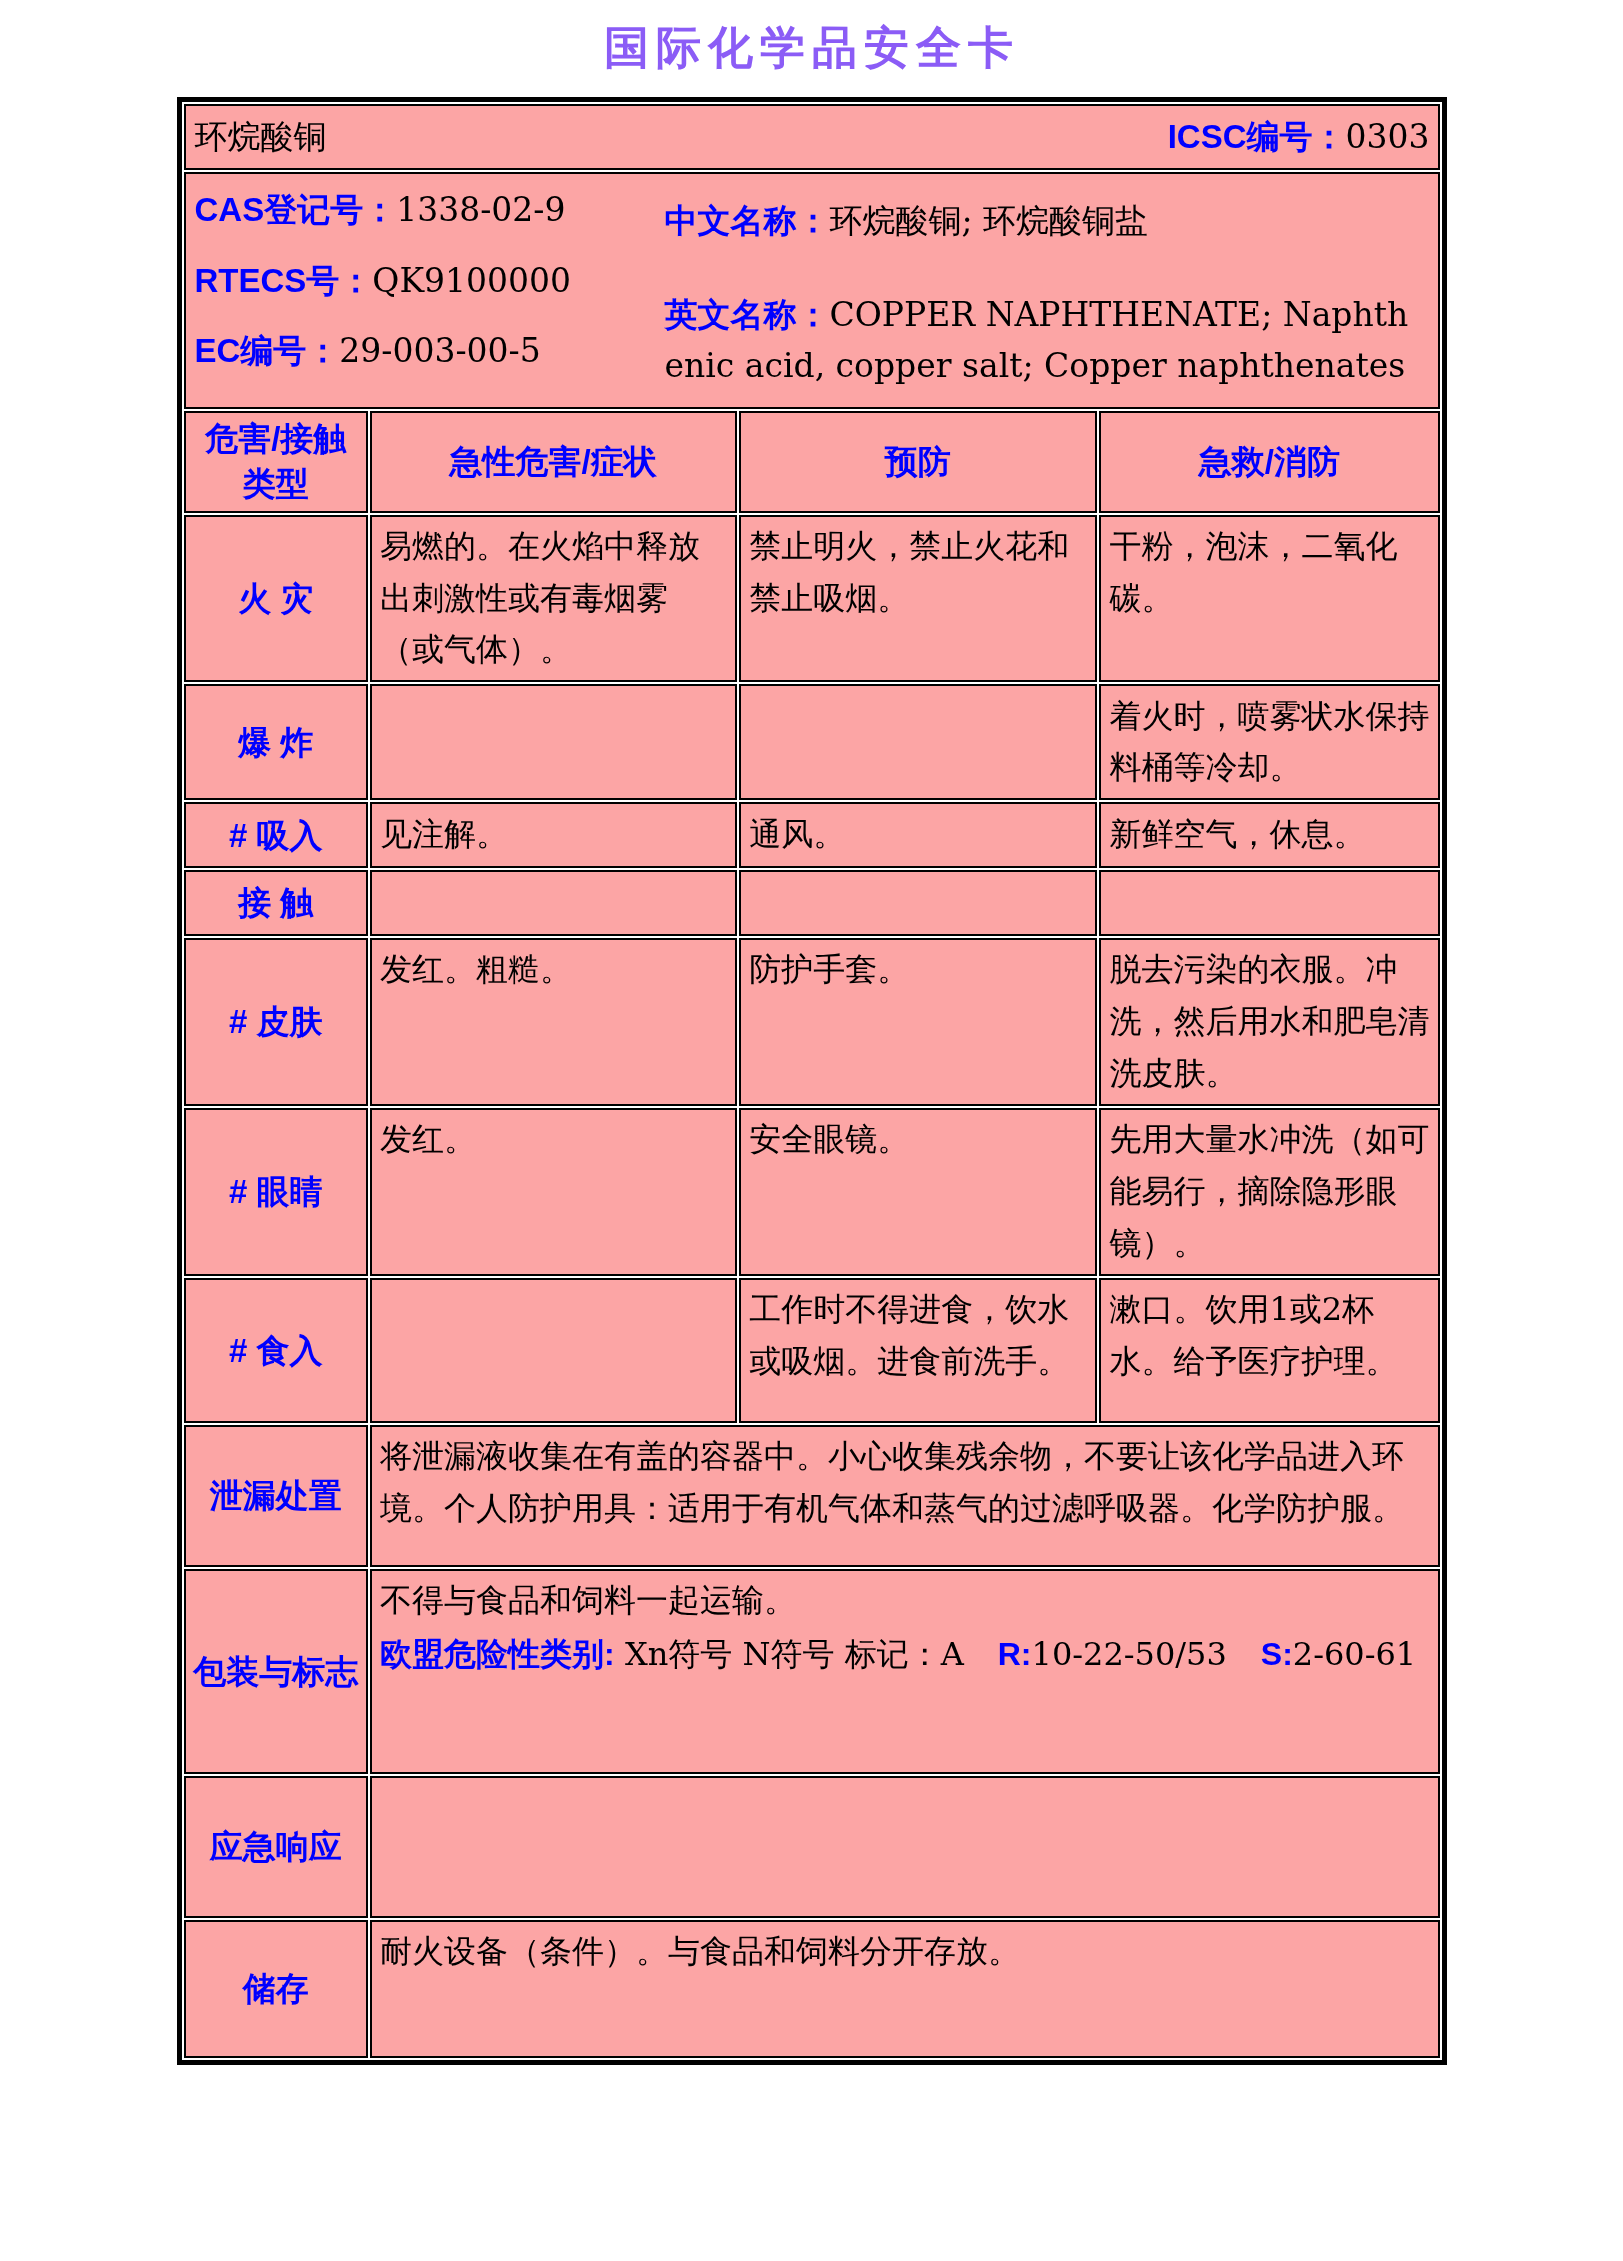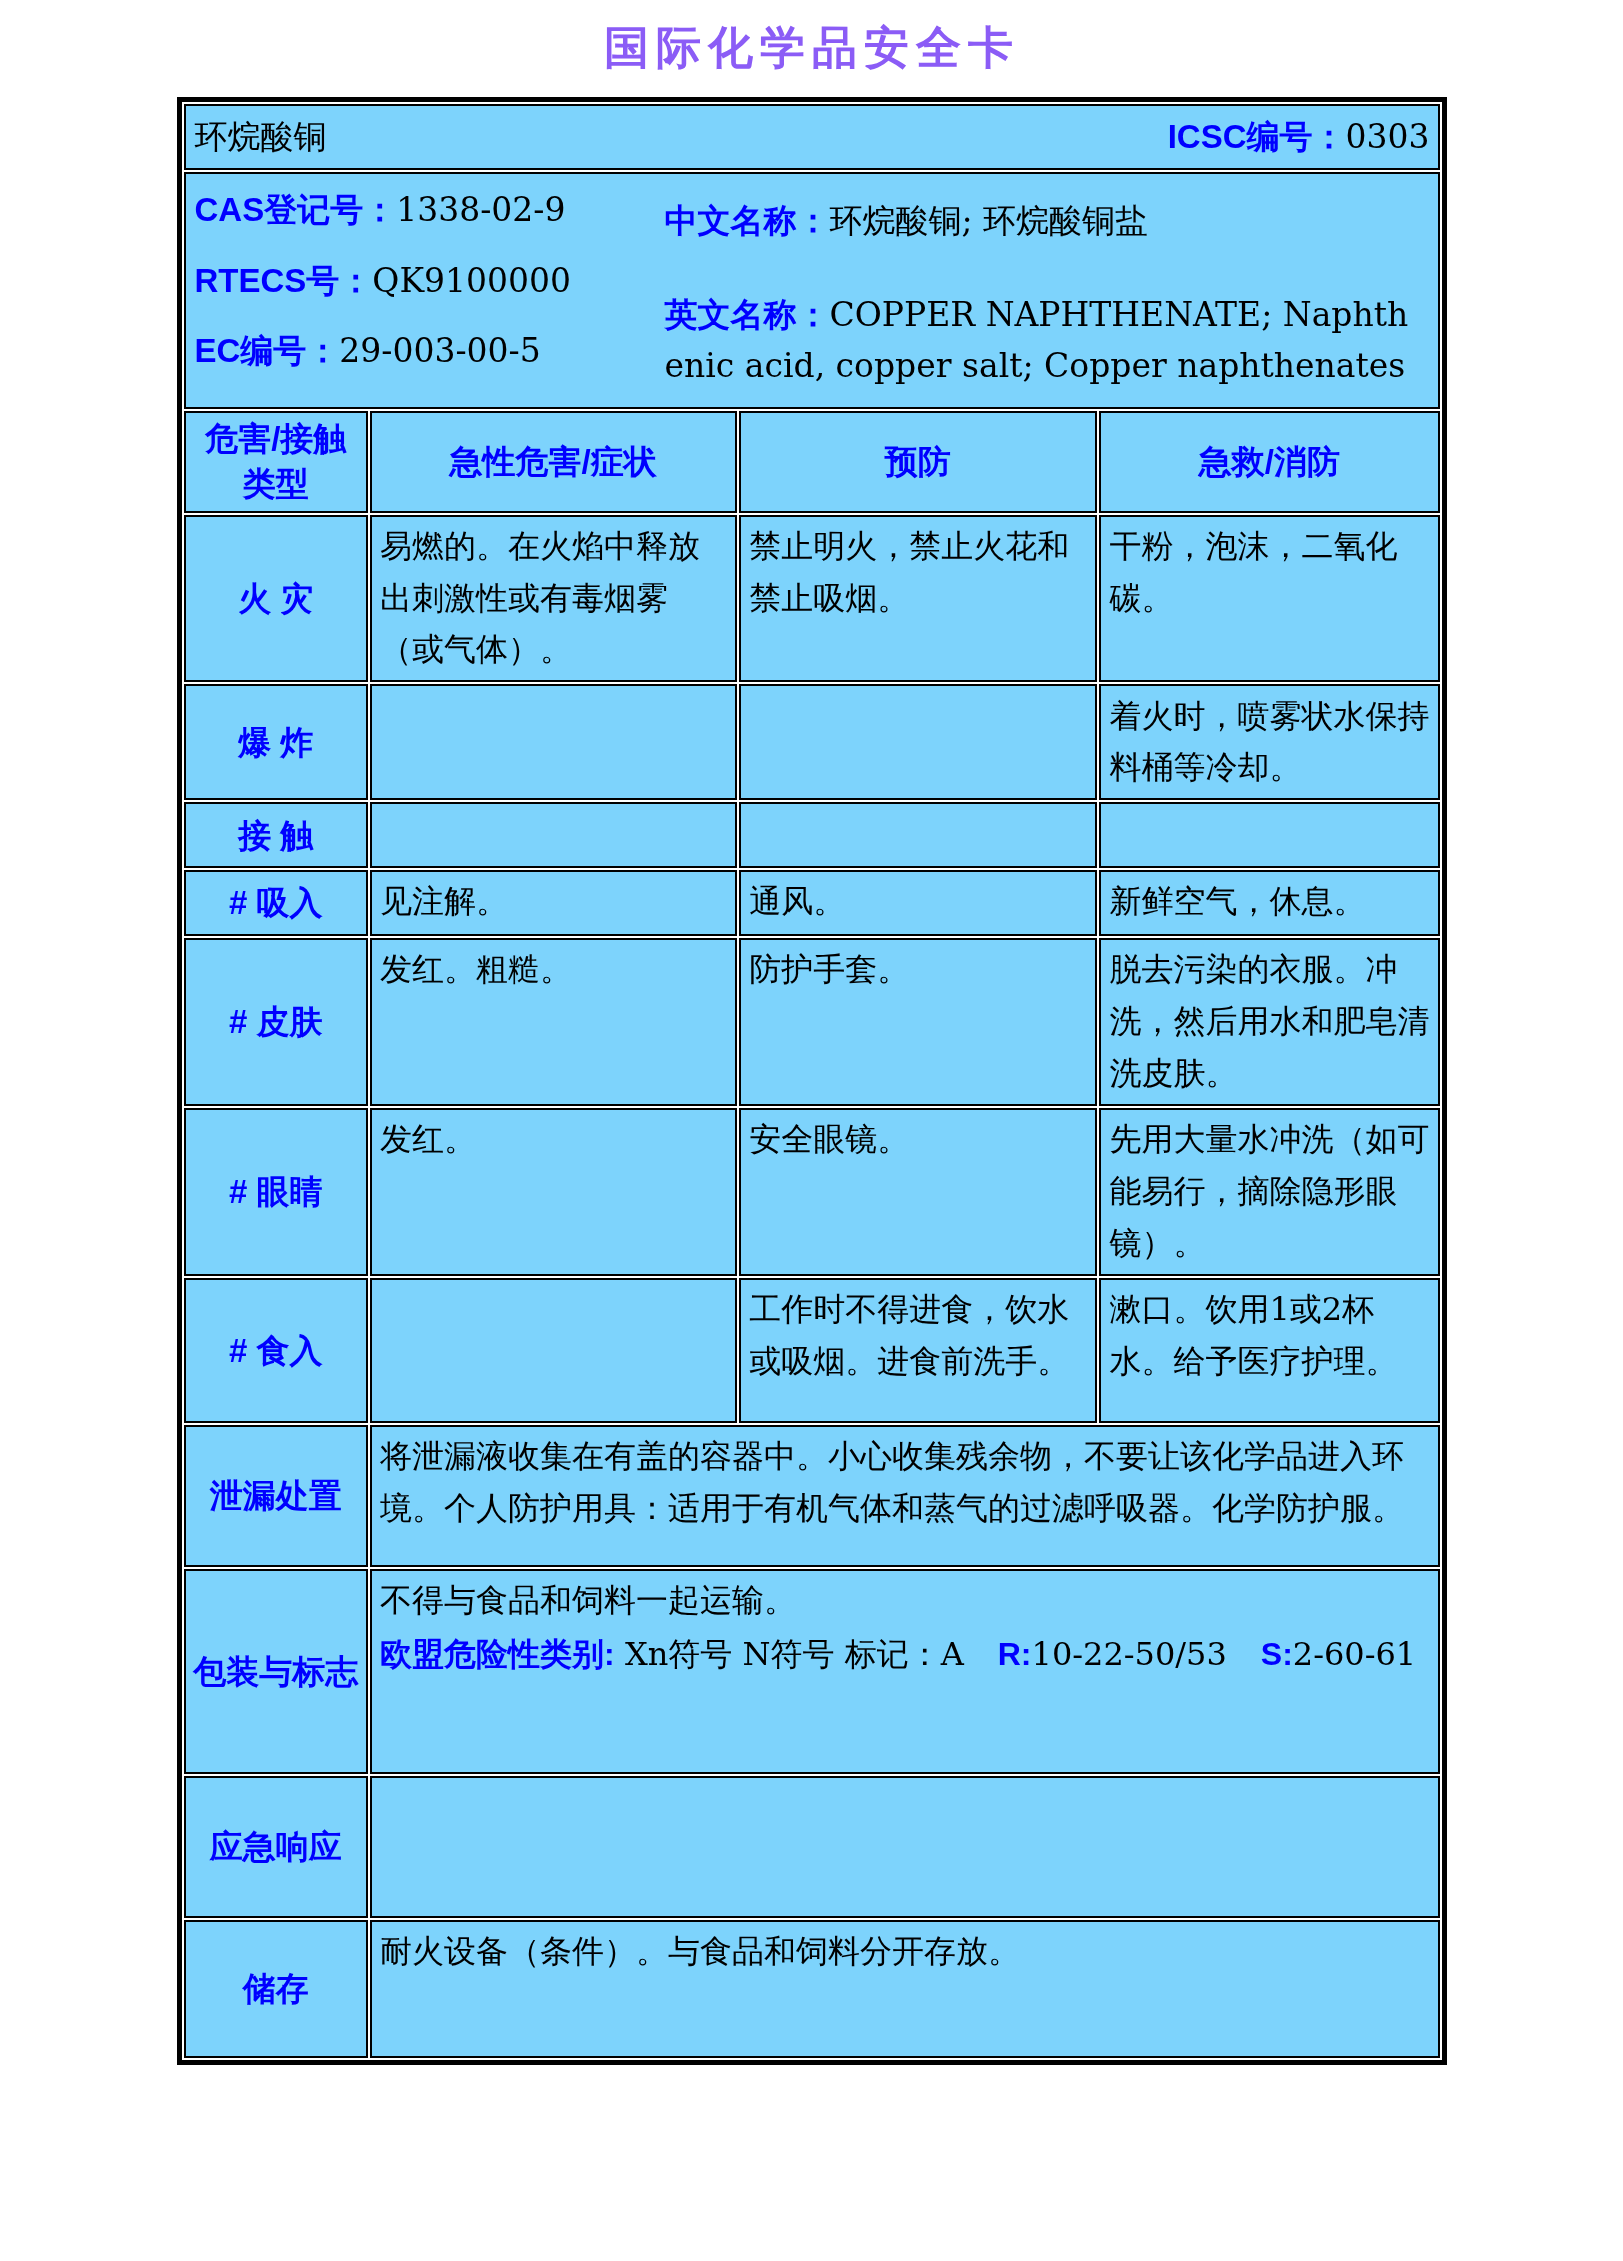--- a/index.html
+++ b/index.html
@@ -2,21 +2,21 @@
 <html style="font-size:11.3px"><head>
 <meta charset="utf-8">
 <style>
   html,body{margin:0;padding:0;background:#ffffff;}
   #page{width:1624px;height:2261px;background:#ffffff;overflow:hidden;
         font-family:"DejaVu Serif","Liberation Serif",serif;color:#000;}
   .title{margin:18.4px 0 18.4px 0;text-align:center;color:#8b5cf6;font-weight:bold;
          font-size:45px;letter-spacing:7px;font-family:"DejaVu Serif",serif;}
   table.card{width:1270px;margin:0 auto;border:5.7px solid #000;
              border-collapse:separate;border-spacing:2.1px;table-layout:fixed;background:#fff;}
-  td,th{border:2.1px solid #000;background:#7dd3fc;padding:4.2px 8.5px;vertical-align:top;
+  td,th{border:2.1px solid #000;background:#fca5a5;padding:4.2px 8.5px;vertical-align:top;
         font-size:32px;line-height:1.62;word-break:break-all;}
   th{color:#0000ff;font-family:"Liberation Sans",sans-serif;font-weight:bold;
      text-align:center;vertical-align:middle;white-space:pre-line;font-size:33px;line-height:1.35;}
   .blue{color:#0000ff;font-family:"Liberation Sans",sans-serif;font-weight:bold;}
   .label-cell{color:#0000ff;font-family:"Liberation Sans",sans-serif;font-weight:bold;
               text-align:center;vertical-align:middle;font-size:33px;padding:4.2px 2.8px;}
   .name-cell{vertical-align:middle;}
   .flex-between{display:flex;justify-content:space-between;align-items:center;font-size:33px;}
   .id-flex{display:flex;}
   .id-left{width:458px;flex:none;padding-top:5.7px;}
@@ -87,32 +87,32 @@
       <td>干粉，泡沫，二氧化碳。</td>
     </tr>
 
     <tr style="height:92px">
       <td class="label-cell">爆 炸</td>
       <td></td>
       <td></td>
       <td>着火时，喷雾状水保持料桶等冷却。</td>
     </tr>
 
+    <tr style="height:57px">
+      <td class="label-cell"># 吸入</td>
+      <td>见注解。</td>
+      <td>通风。</td>
+      <td>新鲜空气，休息。</td>
+    </tr>
+
     <tr style="height:42px">
       <td class="label-cell">接 触</td>
       <td></td>
       <td></td>
       <td></td>
-    </tr>
-
-    <tr style="height:57px">
-      <td class="label-cell"># 吸入</td>
-      <td>见注解。</td>
-      <td>通风。</td>
-      <td>新鲜空气，休息。</td>
     </tr>
 
     <tr style="height:142px">
       <td class="label-cell"># 皮肤</td>
       <td>发红。粗糙。</td>
       <td>防护手套。</td>
       <td>脱去污染的衣服。冲洗，然后用水和肥皂清洗皮肤。</td>
     </tr>
 
     <tr style="height:152px">

